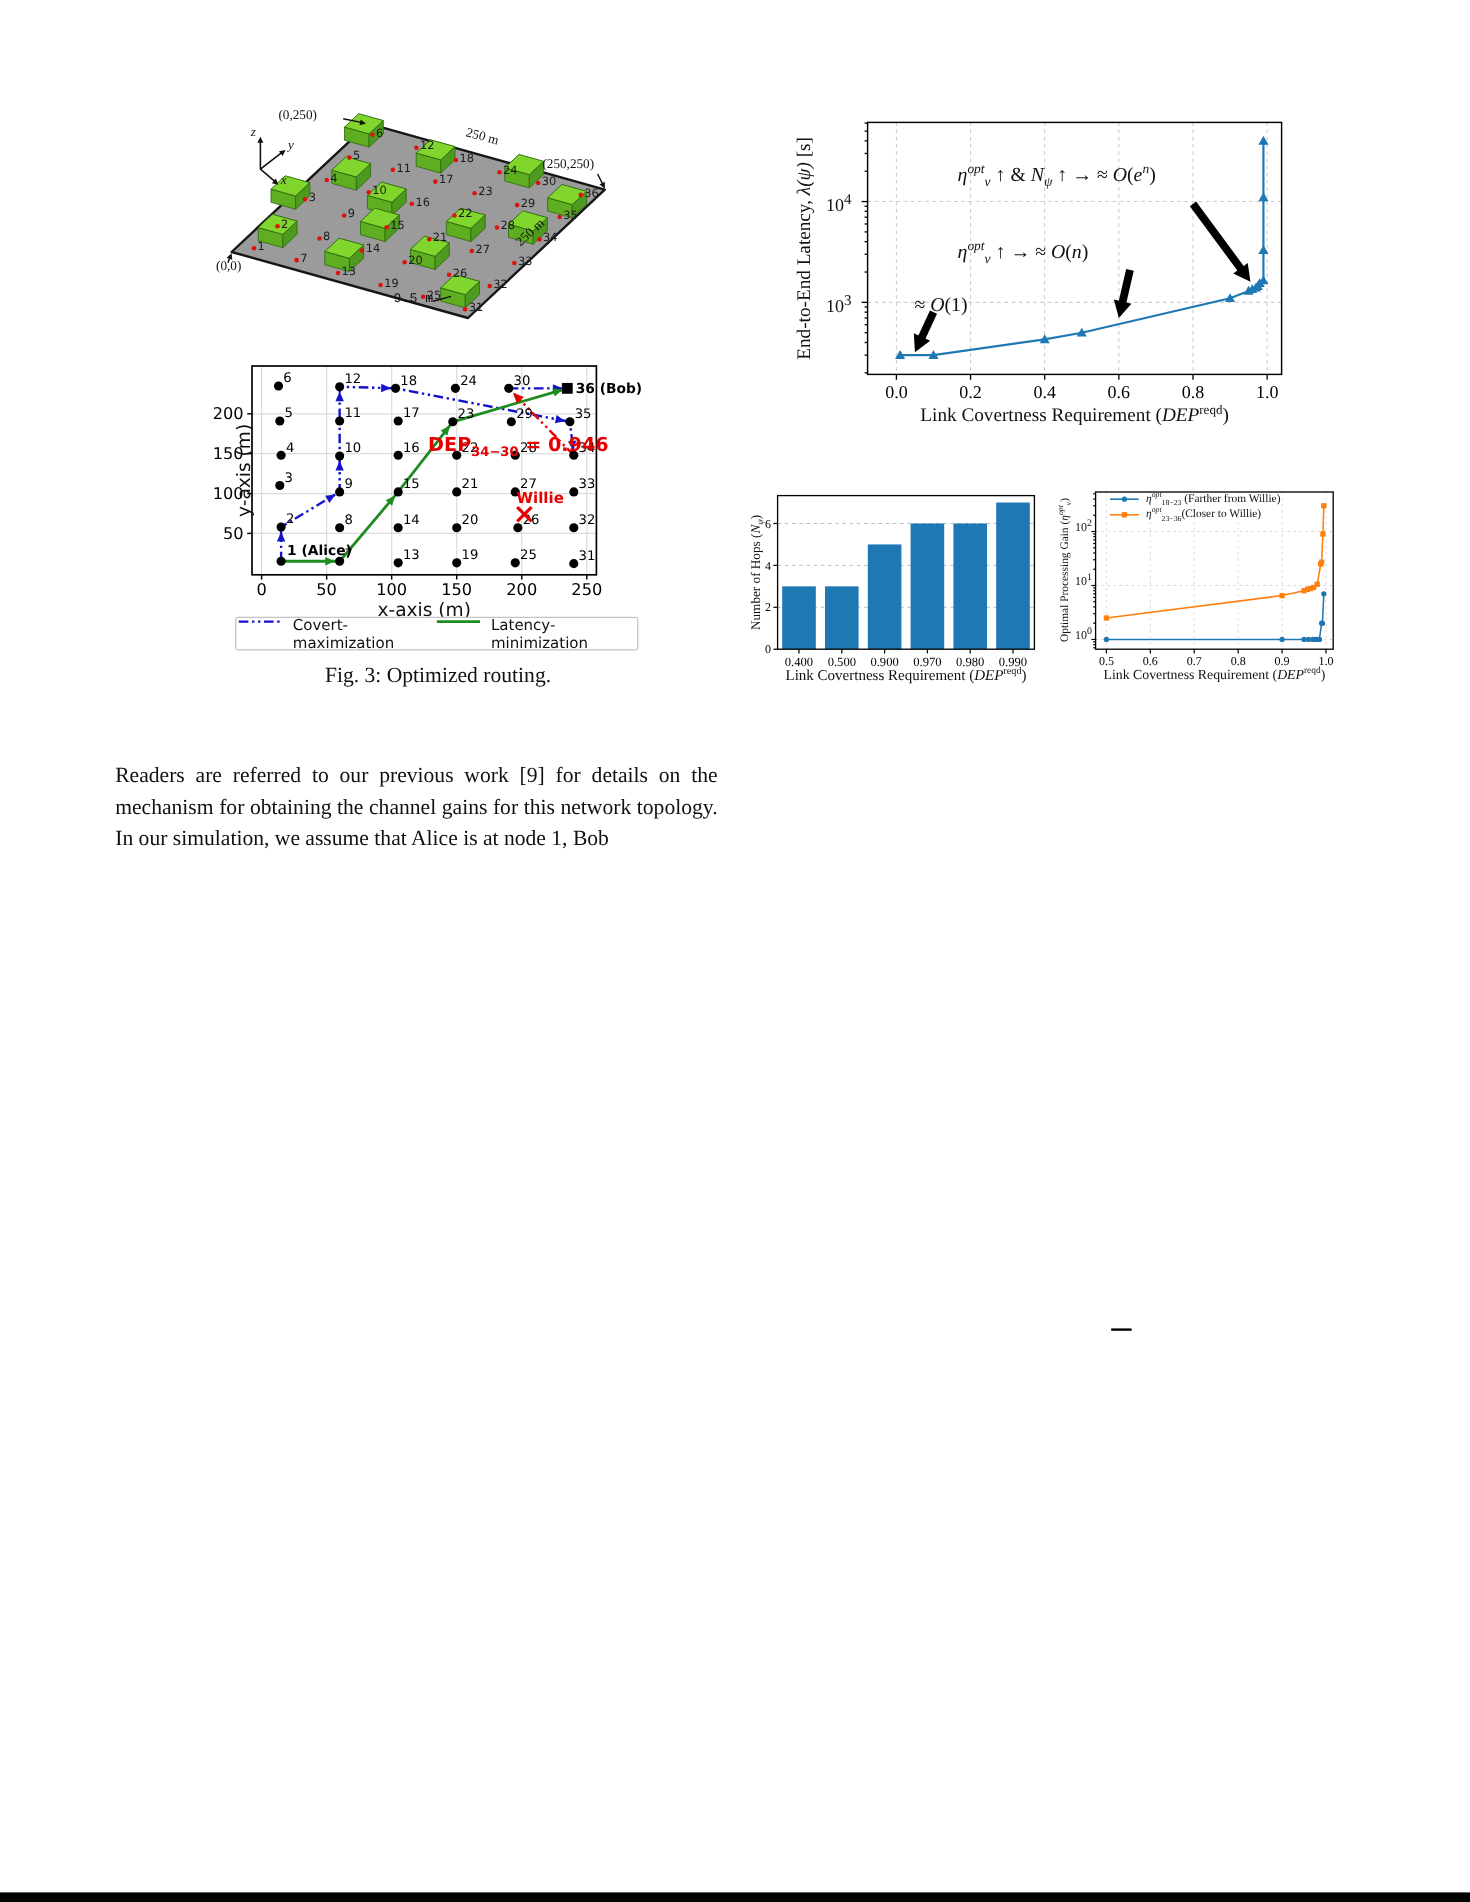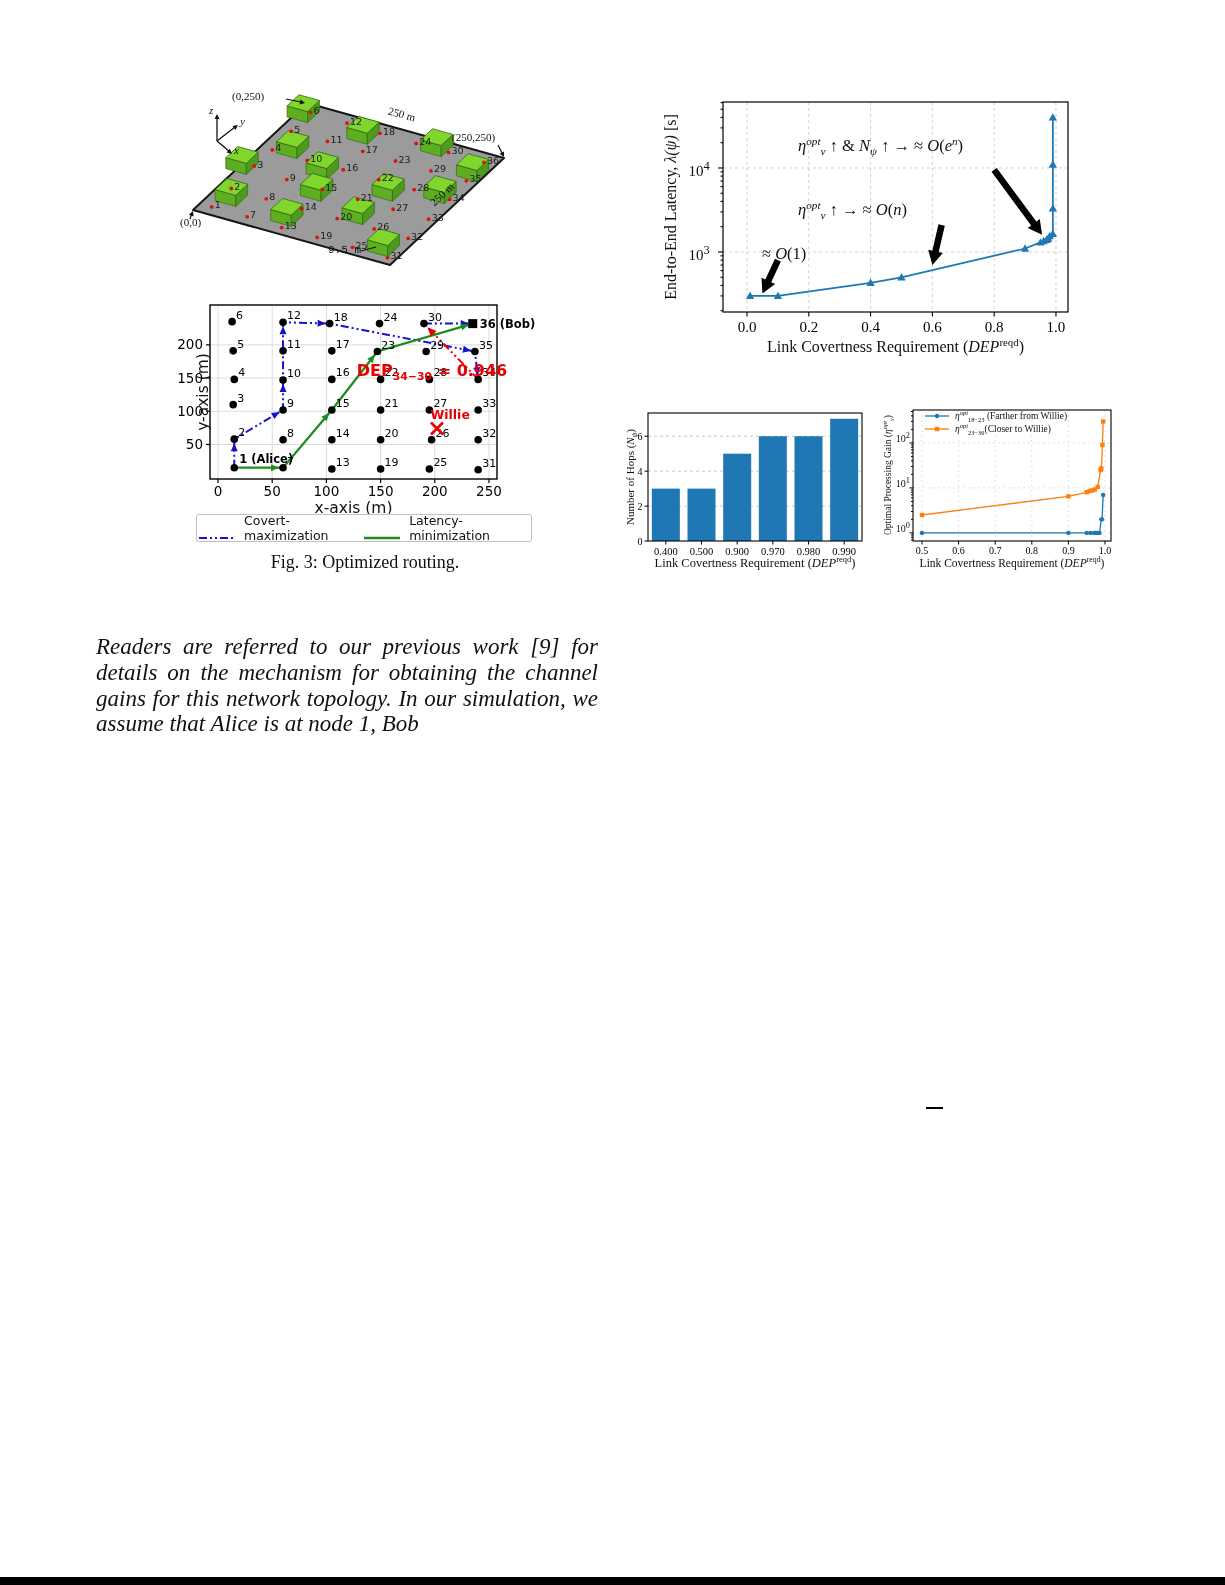--- a/index.html
+++ b/index.html
@@ -21,21 +21,21 @@
   #routing{left:195px;top:296px;width:340px;height:235px;font-family:"DejaVu Sans","Liberation Sans",sans-serif;}
   #routing-xlabel{left:15px;top:203px;width:287px;text-align:center;font-size:15.5px;}
   #routing-ylabel{left:8px;top:96px;transform:translate(-50%,-50%) rotate(-90deg);font-size:15.5px;white-space:nowrap;}
   #dep-label{font-size:16px;color:#e80000;white-space:nowrap;}
 
   #routing-legend{
     left:196px;top:514px;width:334px;height:26px;border:1px solid #c3c3c3;border-radius:2px;
     background:#fff;display:flex;align-items:center;justify-content:space-evenly;
     font-family:"DejaVu Sans","Liberation Sans",sans-serif;font-size:12.5px;
   }
-  .leg-item{display:flex;align-items:flex-end;gap:7px;}
+  .leg-item{display:flex;align-items:flex-start;gap:7px;}
   .leg-item svg{position:static;}
 
   #caption{left:195px;top:552px;width:340px;text-align:center;font-size:18px;}
 
   #latency{left:645px;top:88px;width:470px;height:290px;}
   .lat-ytick{width:40px;text-align:center;font-size:15px;}
   #latency-xlabel{left:78px;top:250px;width:345px;text-align:center;font-size:16px;}
   #latency-ylabel{left:26px;top:119px;transform:translate(-50%,-50%) rotate(-90deg);font-size:16px;white-space:nowrap;}
   .ann{font-size:16.5px;white-space:nowrap;color:#111;text-align:center;}
 
@@ -44,21 +44,21 @@
   #hops-ylabel{left:8px;top:79px;transform:translate(-50%,-50%) rotate(-90deg);font-size:11px;white-space:nowrap;}
 
   #gain{left:876px;top:398px;width:246px;height:180px;}
   #gain-xlabel{left:30px;top:159px;width:212px;text-align:center;font-size:11.5px;}
   #gain-ylabel{left:12px;top:77px;transform:translate(-50%,-50%) rotate(-90deg);font-size:9.5px;white-space:nowrap;}
   .gain-ytick{width:26px;text-align:right;font-size:10px;}
   #gain-legend{left:48px;top:13px;font-size:9.5px;display:flex;flex-direction:column;gap:3px;}
   .gleg-row{display:flex;align-items:center;gap:5px;white-space:nowrap;}
   .gleg-row svg{position:static;}
 
-  #para{left:96px;top:634px;width:502px;font-size:23px;line-height:25.8px;text-align:justify;font-style:italic;}
+  #para{left:96px;top:634px;width:502px;font-size:18px;line-height:25.8px;text-align:justify;}
 
   #dash-fragment{left:926px;top:1107px;width:17px;height:2px;background:#000;}
   #bottom-bar{left:0;top:1577px;width:1225px;height:8px;background:#000;}
 </style>
 </head>
 <body>
 
 <div class="abs" id="fig3d">
   <svg id="fig3d-svg" width="380" height="218">
       <polygon points="33,132 147,25 344,80 230,187" fill="#9b9b9b" stroke="#161616" stroke-width="2" stroke-linejoin="round"></polygon>

